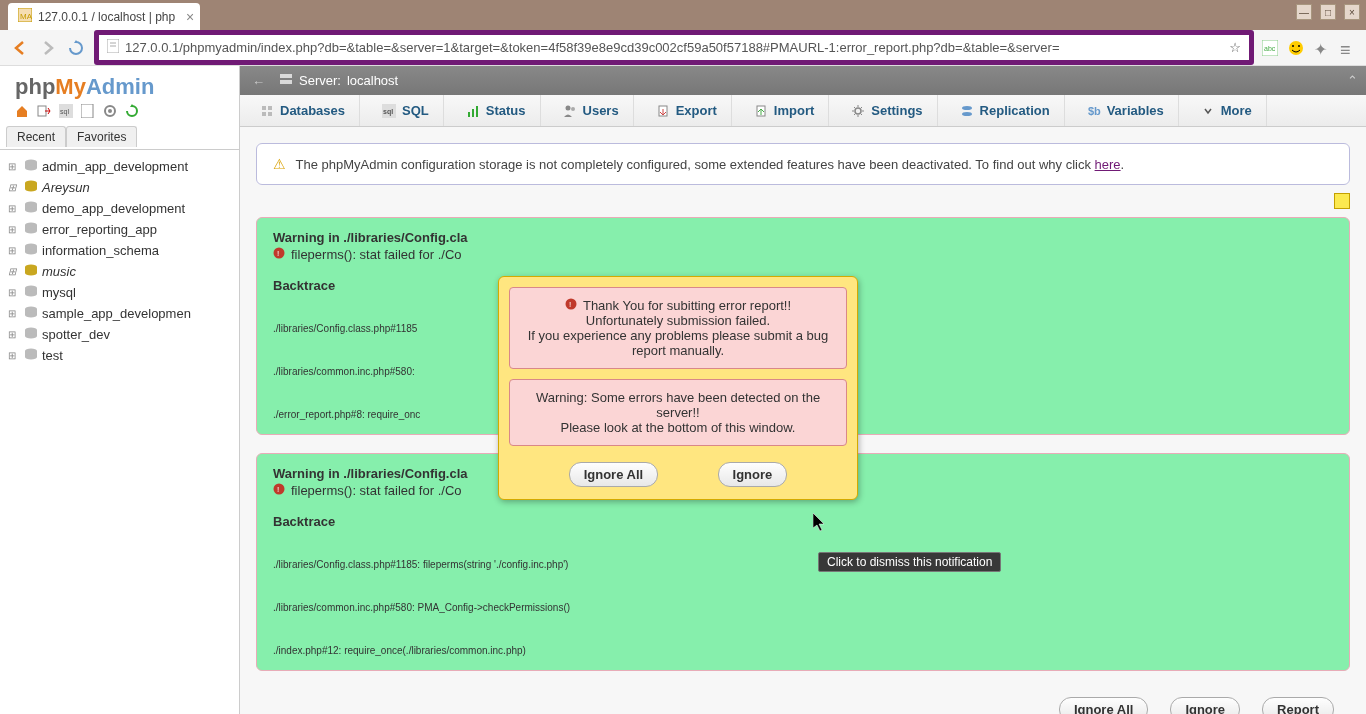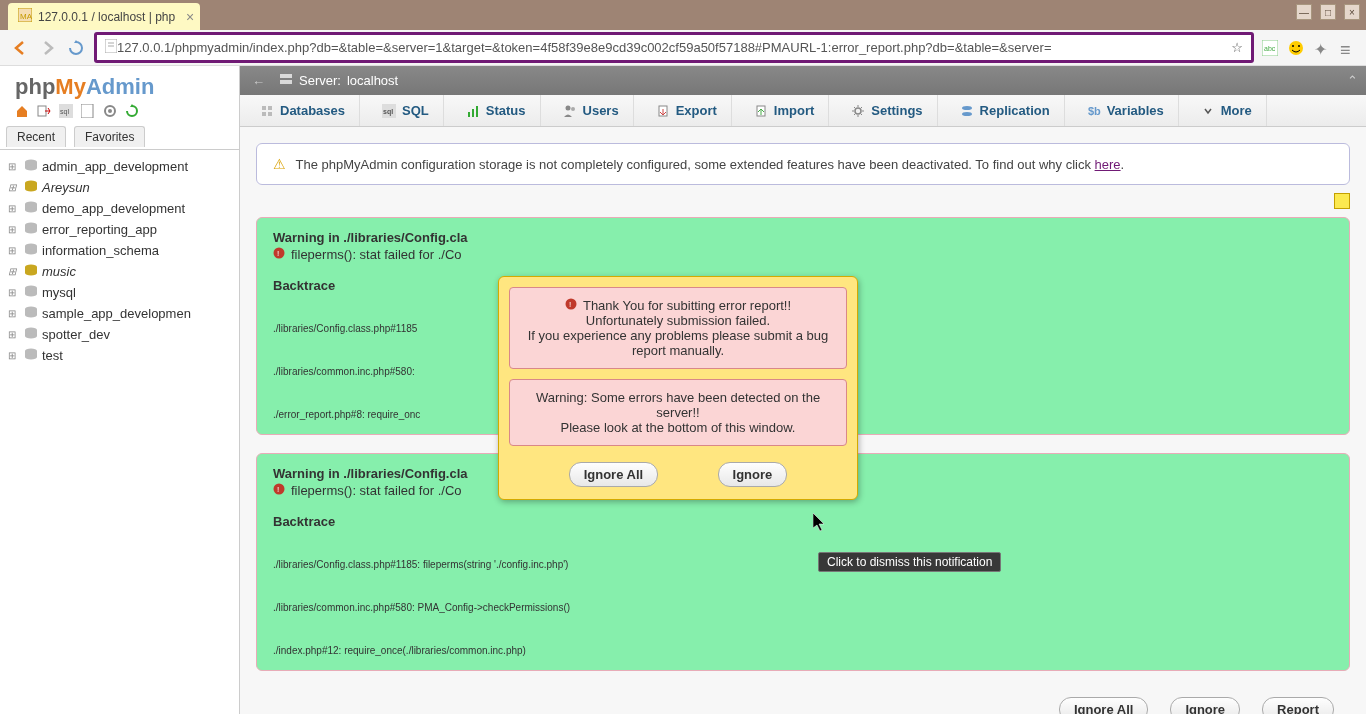--- a/index.html
+++ b/index.html
@@ -1,43 +1,43 @@
 <!DOCTYPE html>
 <html><head>
 <meta charset="utf-8">
 <style>
 * { margin: 0; padding: 0; box-sizing: border-box; }
 body { font-family: Arial, sans-serif; font-size: 13px; color: #333; background: #fff; width: 1366px; height: 714px; overflow: hidden; position: relative; }
 
 
 .browser-chrome { background: #9e8474; height: 30px; display: flex; align-items: flex-end; padding-left: 8px; position: relative; }
-.tab { background: #fef9c3; padding: 5px 25px 5px 10px; border-radius: 4px 4px 0 0; font-size: 12px; color: #444; display: flex; align-items: center; gap: 6px; position: relative; }
+.tab { background: #ffffff; padding: 5px 25px 5px 10px; border-radius: 4px 4px 0 0; font-size: 12px; color: #444; display: flex; align-items: center; gap: 6px; position: relative; }
 .tab-close { position: absolute; right: 6px; color: #888; cursor: pointer; font-size: 14px; }
 .window-controls { position: absolute; right: 6px; top: 4px; display: flex; gap: 8px; }
 .window-controls span { width: 16px; height: 16px; background: #e5d7cb; border: 1px solid #a8967f; display: flex; align-items: center; justify-content: center; font-size: 10px; color: #5a4a3a; cursor: pointer; }
 
 .toolbar { background: #f5f5f5; height: 36px; display: flex; align-items: center; padding: 0 10px; gap: 8px; border-bottom: 1px solid #ddd; }
 .nav-btn { width: 20px; height: 20px; display: flex; align-items: center; justify-content: center; color: #888; cursor: pointer; }
 .nav-btn.active { color: #e67e22; }
-.url-bar { flex: 1; background: #fff; border: 3px solid #701a75; border-radius: 3px; padding: 4px 8px; display: flex; align-items: center; font-size: 13px; color: #555; }
+.url-bar { flex: 1; background: #fff; border: 5px solid #701a75; border-radius: 3px; padding: 4px 8px; display: flex; align-items: center; gap: 6px; font-size: 13px; color: #555; }
 .url-bar input { border: none; outline: none; flex: 1; font-size: 13px; color: #555; background: transparent; }
 .ext-icons { display: flex; gap: 10px; align-items: center; }
 .ext-icons span { width: 16px; height: 16px; cursor: pointer; }
 
 
 .app { display: flex; height: 648px; }
 .sidebar { width: 240px; background: #fff; border-right: 1px solid #ccc; display: flex; flex-direction: column; }
 .logo { padding: 8px 15px 2px; }
 .logo-text { font-size: 22px; font-weight: bold; }
 .logo-php { color: #666; }
 .logo-my { color: #e67e22; }
 .logo-admin { color: #6699cc; }
 .sidebar-icons { display: flex; gap: 8px; padding: 2px 15px 6px; }
 .sidebar-icons span { width: 14px; height: 14px; cursor: pointer; }
-.tabs-rf { display: flex; gap: 8px; padding: 2px 6px; border-bottom: 1px solid #ccc; }
+.tabs-rf { display: flex; gap: 0; padding: 2px 6px; border-bottom: 1px solid #ccc; }
 .tabs-rf span { padding: 3px 10px; background: #f0f0f0; border: 1px solid #ccc; border-bottom: none; border-radius: 3px 3px 0 0; font-size: 12px; cursor: pointer; }
 .tree { padding: 6px 4px; overflow-y: auto; }
 .tree-item { display: flex; align-items: center; gap: 4px; padding: 3px 4px; cursor: pointer; white-space: nowrap; }
 .tree-item.new { margin-left: 16px; }
 .tree-item .expand { width: 12px; font-size: 10px; color: #888; }
 .tree-item.italic { font-style: italic; }
 
 
 .content { flex: 1; background: #f7f7f7; display: flex; flex-direction: column; overflow: hidden; }
 .breadcrumb { background: linear-gradient(#888, #777); color: #fff; padding: 6px 12px; font-size: 13px; display: flex; align-items: center; gap: 6px; position: relative; }

